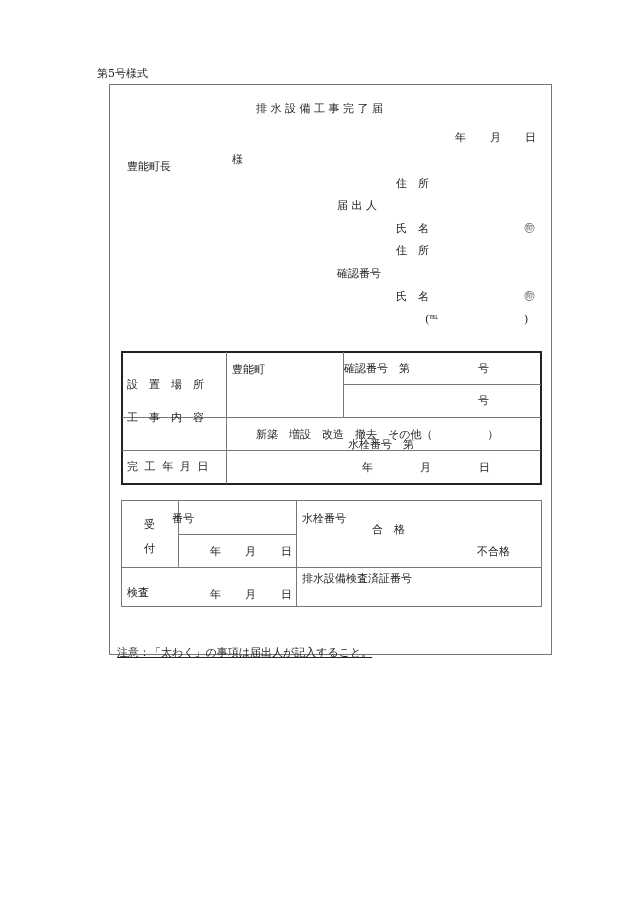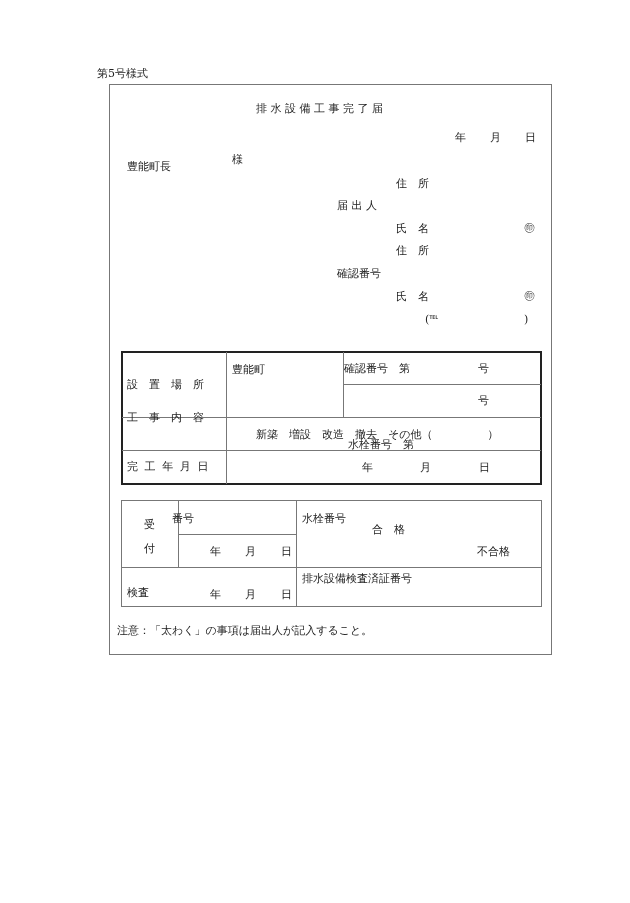--- a/index.html
+++ b/index.html
@@ -90,13 +90,13 @@
 <div class="abs" style="left:302px;top:513px;">水栓番号</div>
 <div class="abs" style="left:372px;top:524px;">合　格</div>
 <div class="abs" style="left:477px;top:546px;">不合格</div>
 
 <div class="abs" style="left:127px;top:573px;margin-top:14px;">検査</div>
 <div class="abs" style="left:210px;top:589px;">年</div>
 <div class="abs" style="left:245px;top:589px;">月</div>
 <div class="abs" style="left:281px;top:589px;">日</div>
 <div class="abs" style="left:302px;top:573px;">排水設備検査済証番号</div>
 
-<div class="abs" style="left:117px;top:625px;">注意：「太わく」の事項は届出人が記入すること。</div>
+<div class="abs" style="left:117px;top:647px;text-decoration:underline;">注意：「太わく」の事項は届出人が記入すること。</div>
 
 </body></html>

